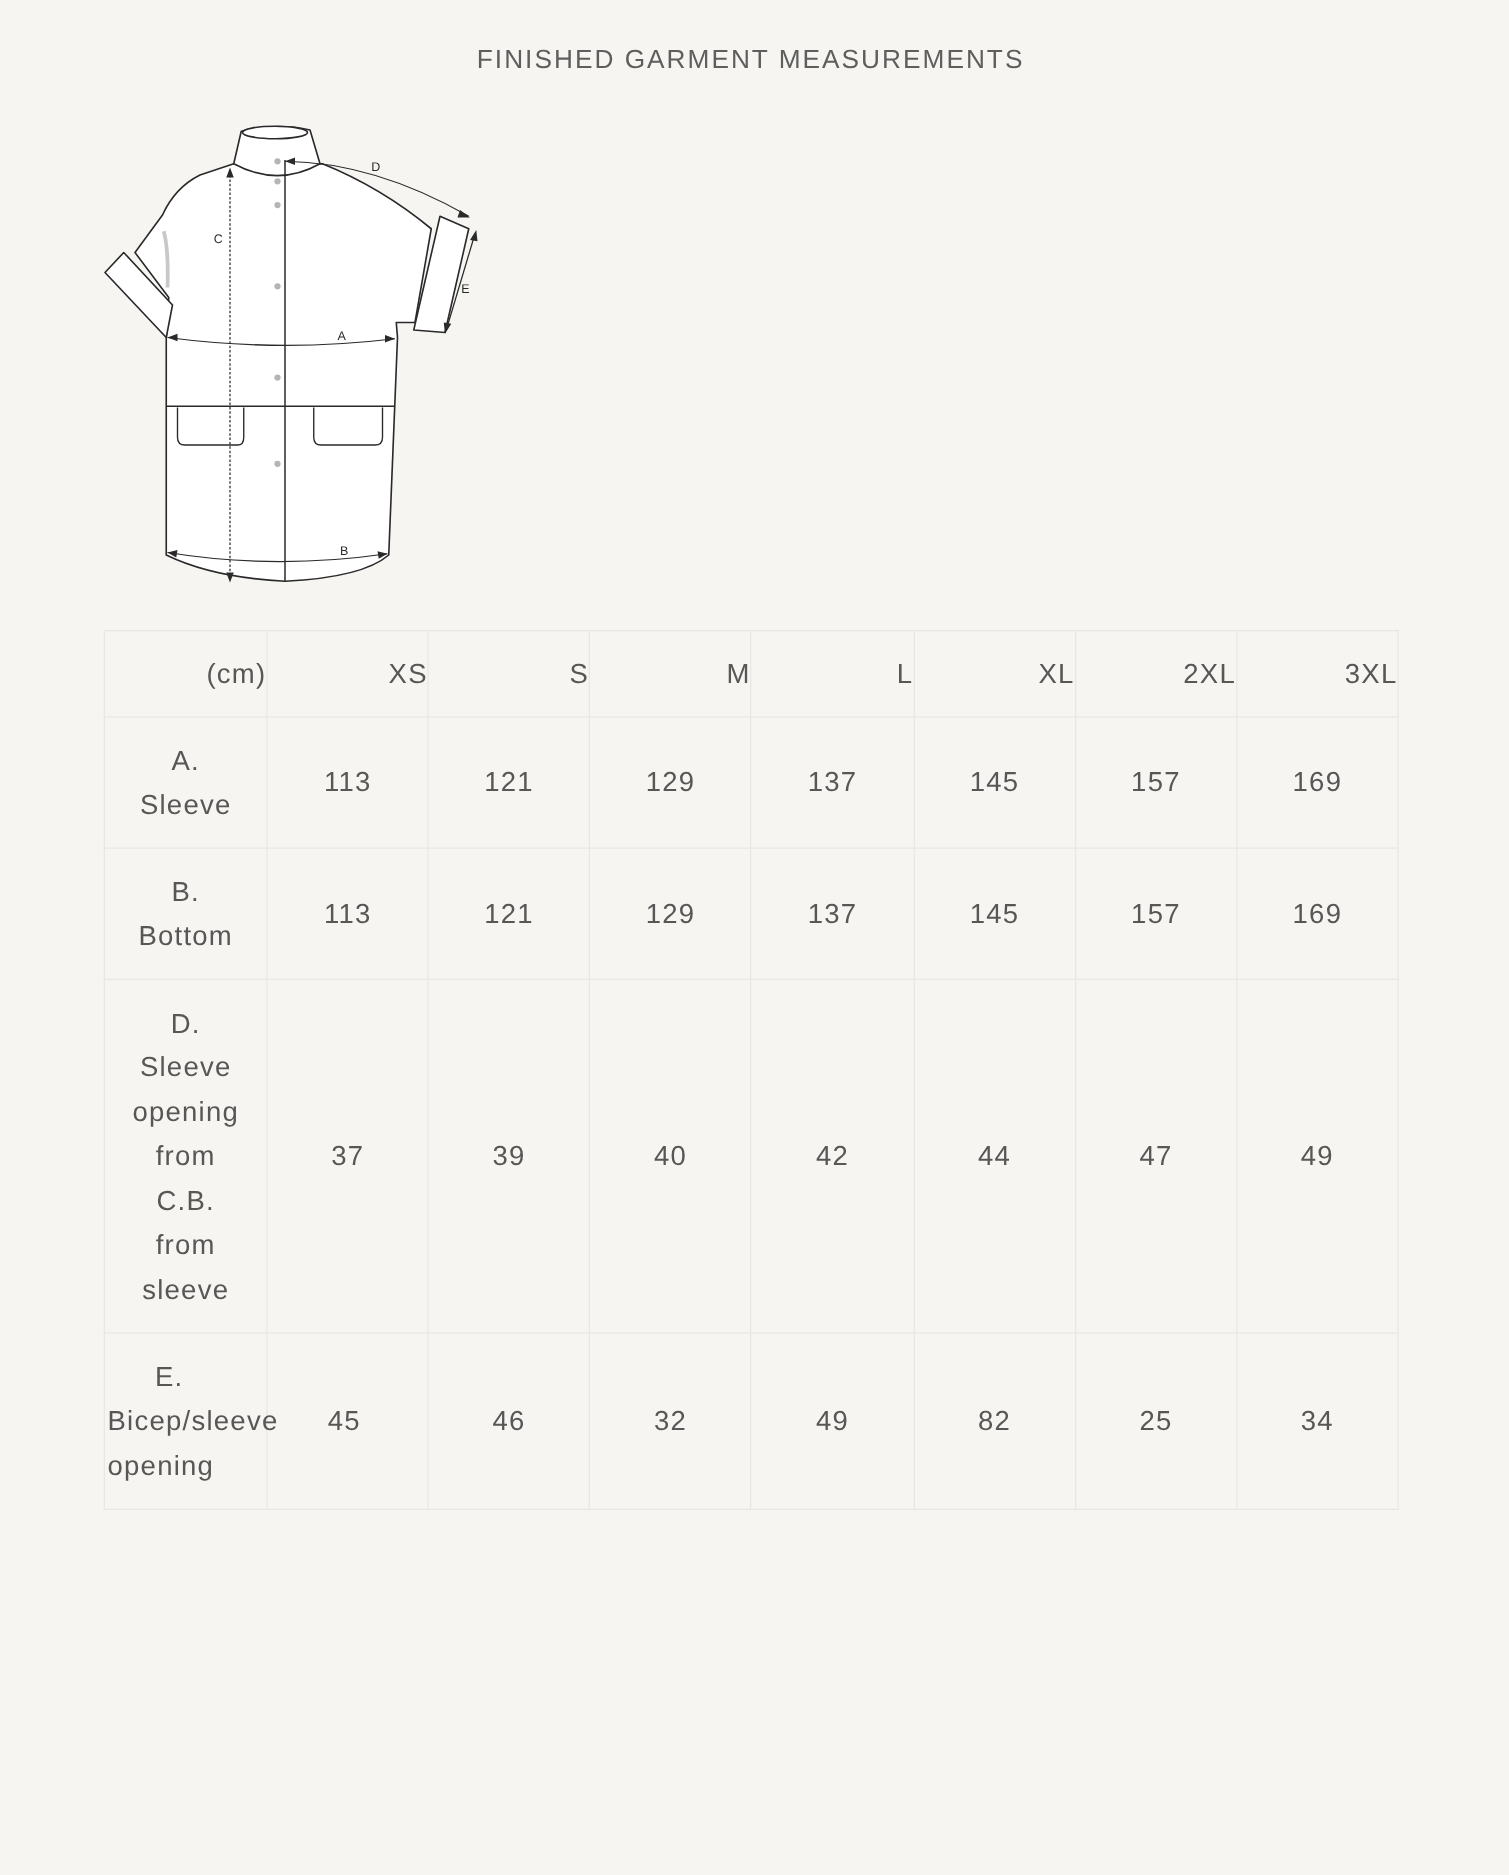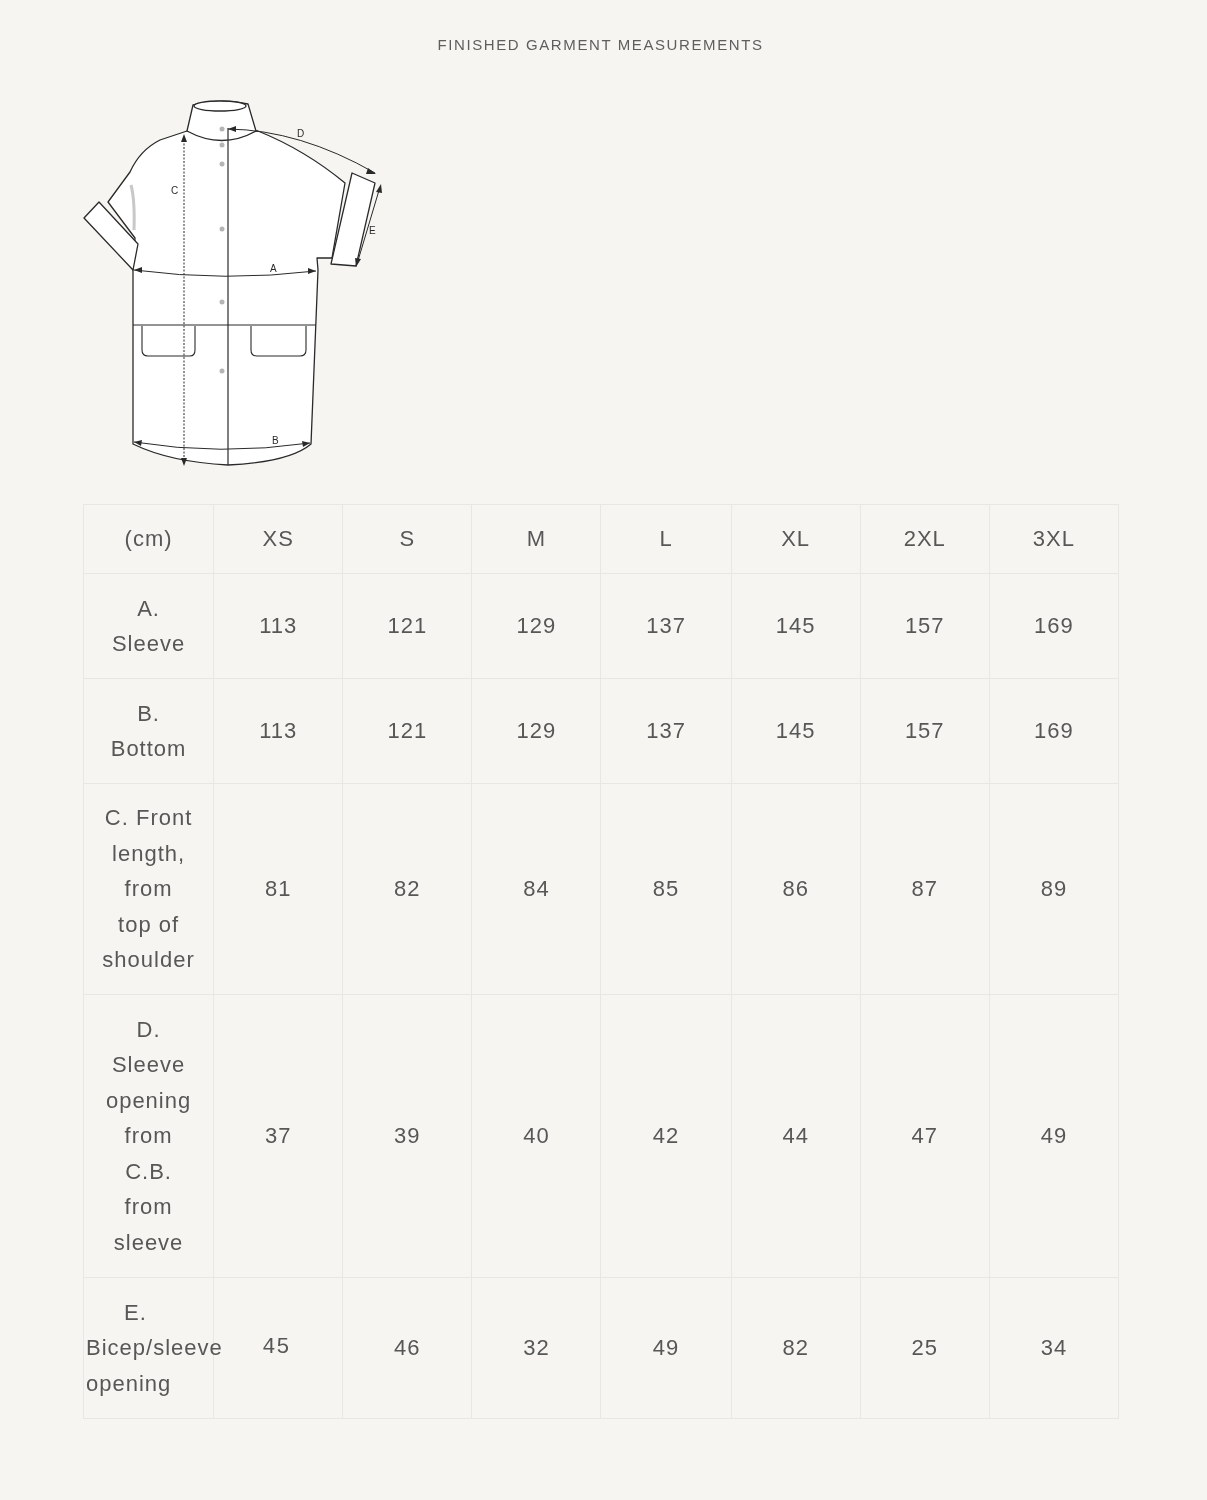--- a/index.html
+++ b/index.html
@@ -14,21 +14,21 @@
       font-family: "Liberation Sans", "DejaVu Sans", sans-serif;
       color: #575757;
       overflow: hidden;
     }
     .title {
       position: absolute;
       top: 36px;
       left: 0;
       width: 1201px;
       text-align: center;
-      font-size: 15px;
+      font-size: 21px;
       letter-spacing: 1.6px;
       color: #5e5e5e;
     }
     .diagram {
       position: absolute;
       left: 75px;
       top: 90px;
       width: 320px;
       height: 390px;
     }
@@ -47,29 +47,29 @@
       font-size: 22px;
       line-height: 35.5px;
       letter-spacing: 1px;
       color: #575757;
       padding: 0;
       white-space: normal;
     }
     table.sizes td.rowlabel {
       padding: 0 2px;
     }
-    tr.hdr td { height: 68px; }
+    tr.hdr td { height: 68px; text-align: right; }
     tr.r-a td, tr.r-b td { height: 104px; }
     tr.r-c td { height: 210px; }
     tr.r-d td { height: 282px; }
     tr.r-e td { height: 140px; }
     .lbl-line { display: block; white-space: nowrap; }
     td.rowlabel.overflow { text-align: left; padding-left: 17px; }
     td.rowlabel.overflow .lbl-line.first { padding-left: 38px; }
-    td.valcell.pushed { text-align: left; padding-left: 48px; font-family: Liberation Mono, monospace; }
+    td.valcell.pushed { text-align: left; padding-left: 48px; }
   </style>
 </head>
 <body>
 
 <div class="title">FINISHED GARMENT MEASUREMENTS</div>
 
 <svg class="diagram" viewBox="75 90 320 390" xmlns="http://www.w3.org/2000/svg">
   <g fill="#ffffff" stroke="#2a2a2a" stroke-width="1.3" stroke-linejoin="round">
 
     <path d="M 187 131 L 160 140 Q 140 150 130 172 L 108 202 L 135 238 L 133 270 L 133 444 Q 170 462 228 465 Q 290 462 311 444 L 318 270 L 317 258 L 332 258 L 345 183 Q 305 150 258 131 Z"></path>
@@ -173,36 +173,20 @@
     </td>
     <td>113</td>
     <td>121</td>
     <td>129</td>
     <td>137</td>
     <td>145</td>
     <td>157</td>
     <td>169</td>
   </tr>
 
-  <tr class="r-c">
-    <td class="rowlabel">
-      <span class="lbl-line">C. Front</span>
-      <span class="lbl-line">length,</span>
-      <span class="lbl-line">from</span>
-      <span class="lbl-line">top of</span>
-      <span class="lbl-line">shoulder</span>
-    </td>
-    <td>81</td>
-    <td>82</td>
-    <td>84</td>
-    <td>85</td>
-    <td>86</td>
-    <td>87</td>
-    <td>89</td>
-  </tr>
 
   <tr class="r-d">
     <td class="rowlabel">
       <span class="lbl-line">D.</span>
       <span class="lbl-line">Sleeve</span>
       <span class="lbl-line">opening</span>
       <span class="lbl-line">from</span>
       <span class="lbl-line">C.B.</span>
       <span class="lbl-line">from</span>
       <span class="lbl-line">sleeve</span>

